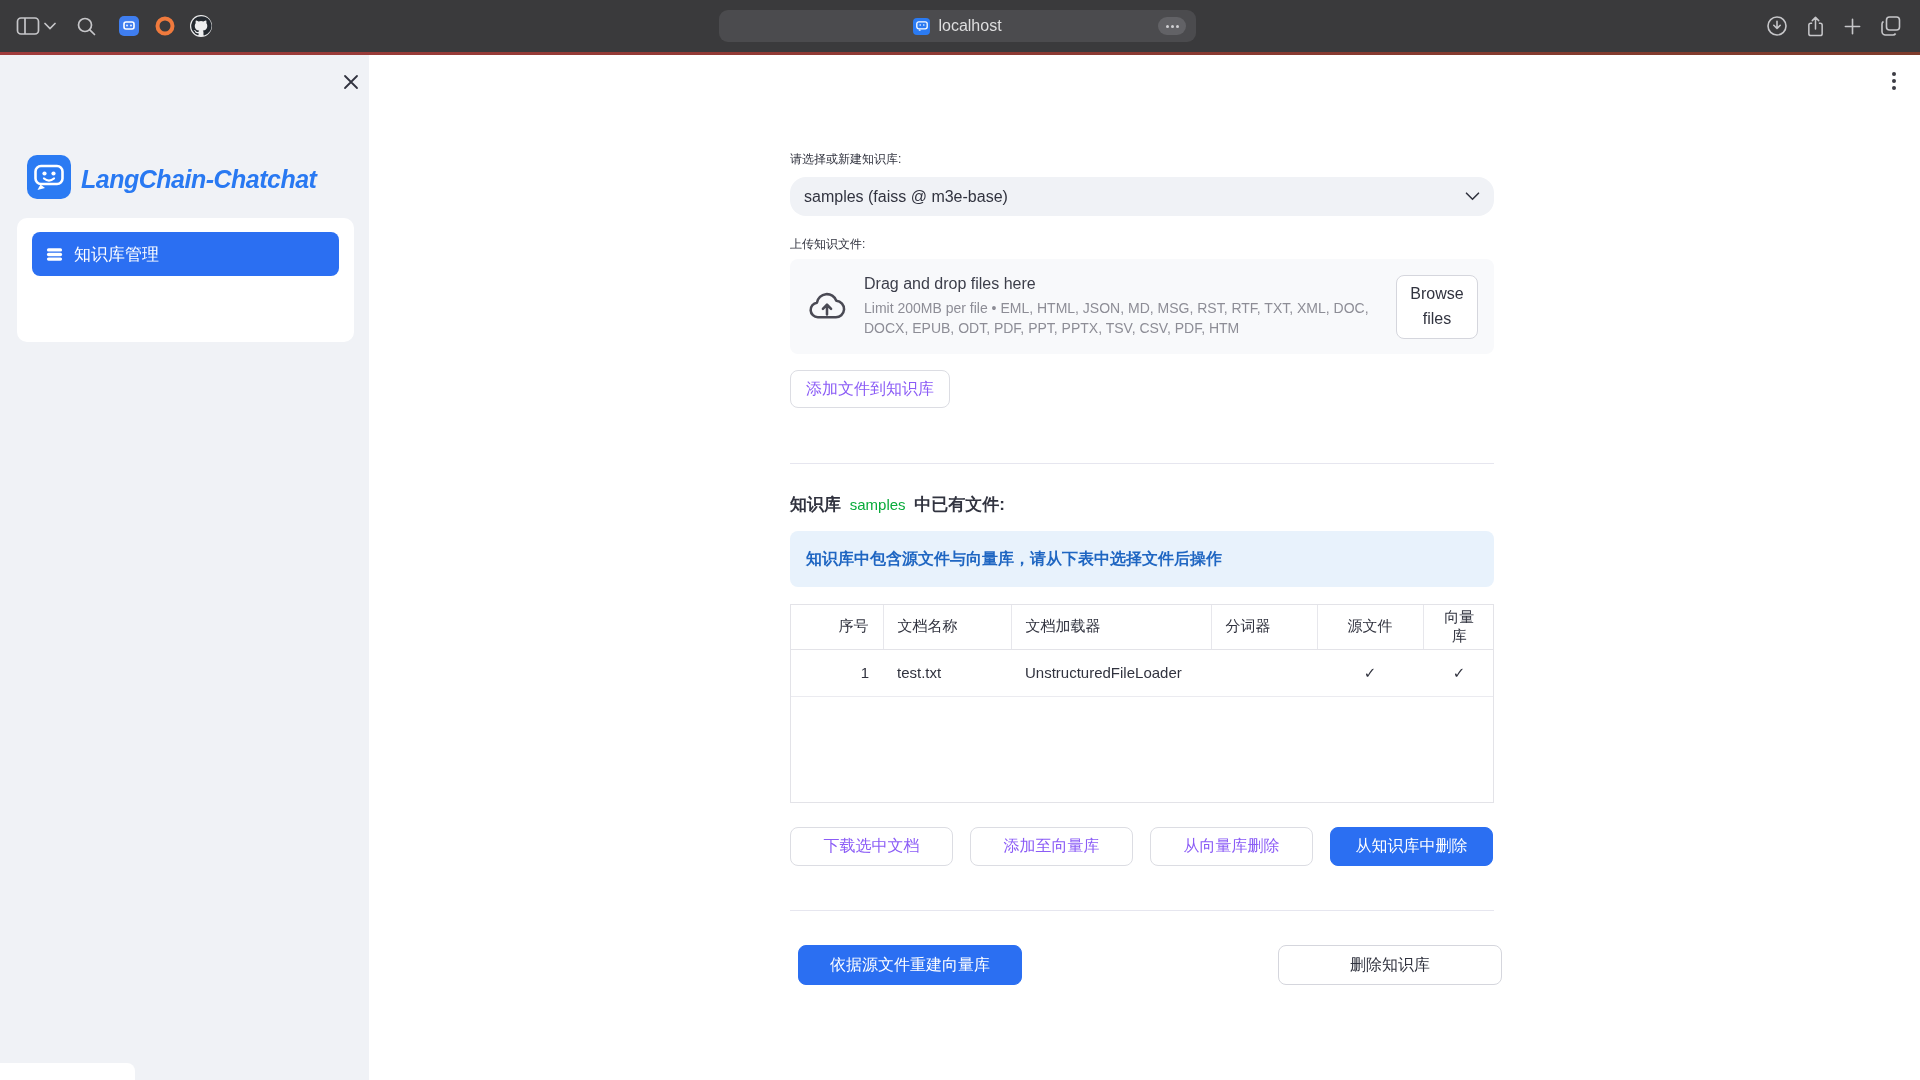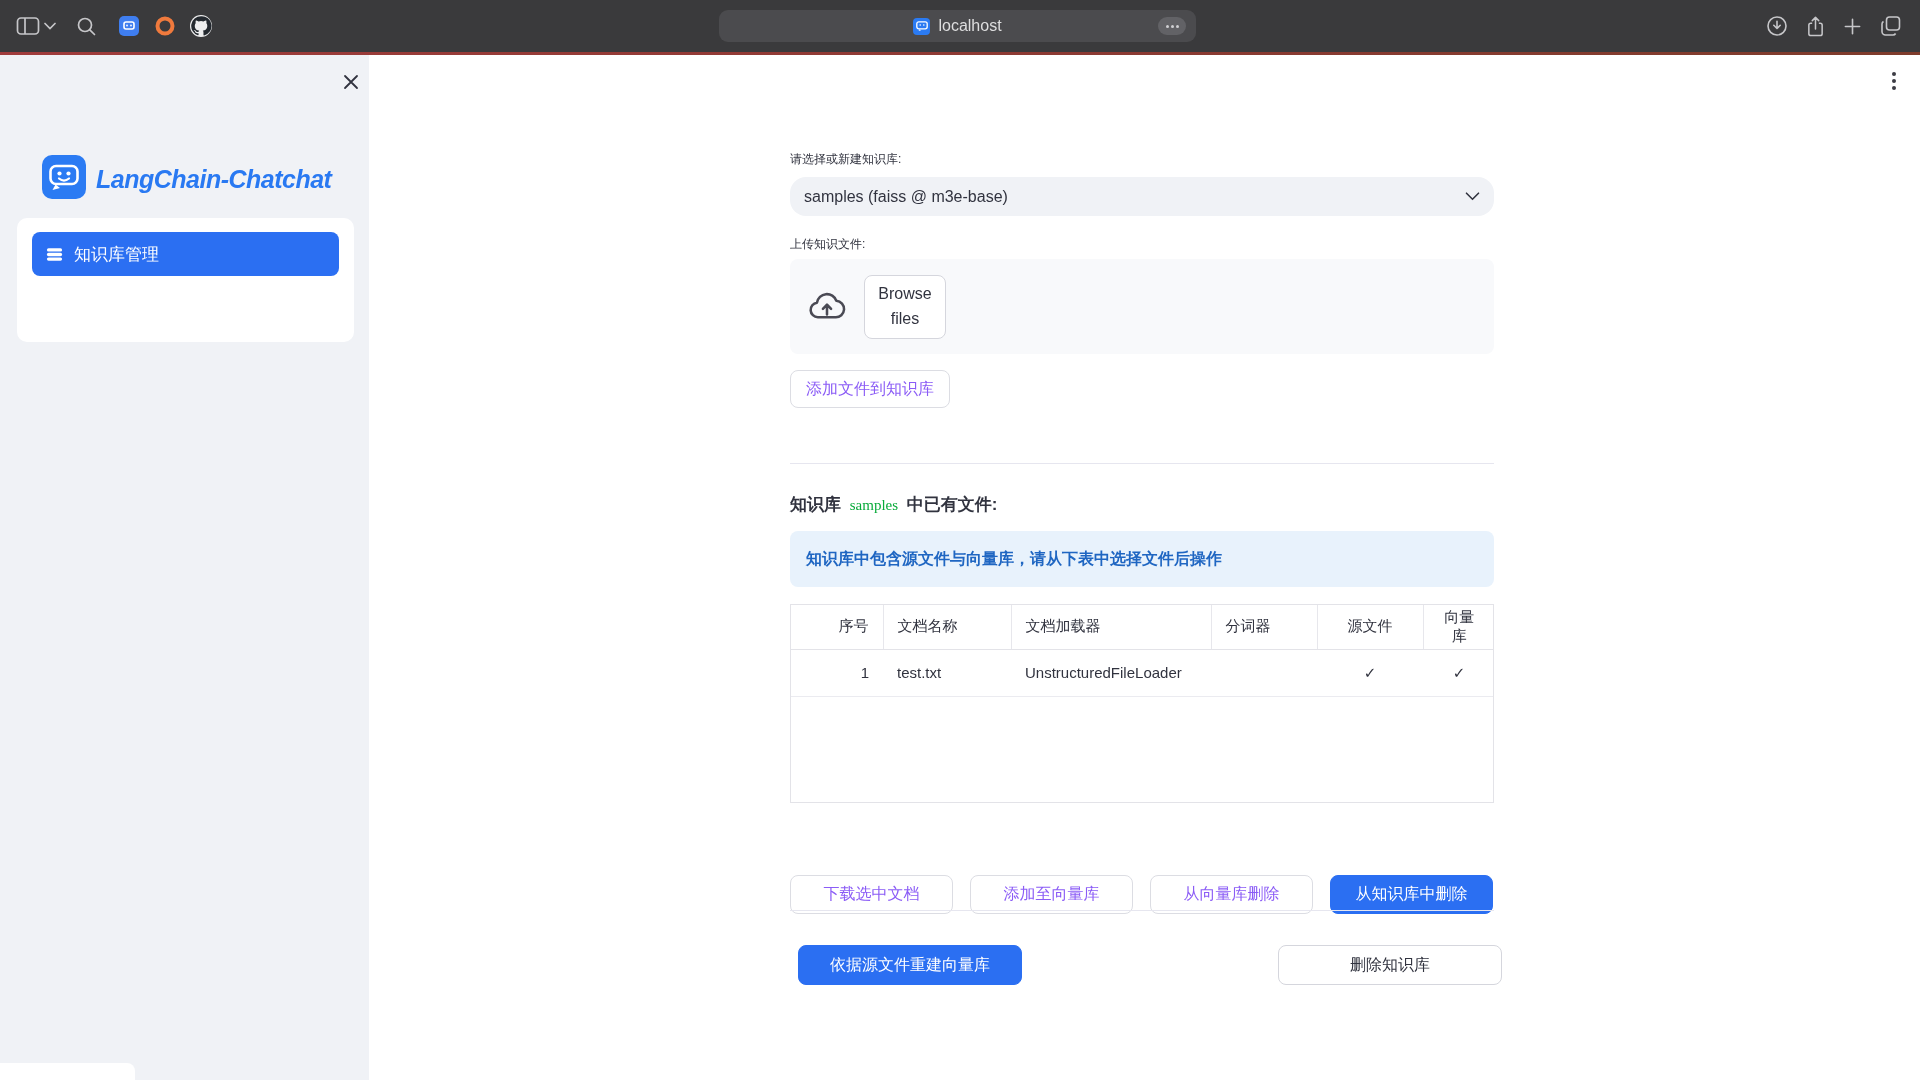--- a/index.html
+++ b/index.html
@@ -46,21 +46,21 @@
   
   .app { position: absolute; top: 55px; left: 0; width: 1920px; height: 1025px; background: #fff; }
 
   
   .sidebar { position: absolute; left: 0; top: 0; width: 369px; height: 100%; background: #f0f2f6; }
   .close-x {
     position: absolute; left: 338px; top: 14px; width: 26px; height: 26px;
     background: transparent; border: 0; cursor: pointer;
     display: flex; align-items: center; justify-content: center;
   }
-  .logo { position: absolute; left: 27px; top: 100px; display: flex; align-items: center; gap: 10px; margin-left: 15px; }
+  .logo { position: absolute; left: 27px; top: 100px; display: flex; align-items: center; gap: 10px; }
   .logo-text {
     font-size: 25px; font-weight: bold; font-style: italic;
     color: #2979f2; letter-spacing: -0.5px; white-space: nowrap;
   }
   .menu-card {
     position: absolute; left: 17px; top: 163px; width: 337px; height: 124px;
     background: #fff; border-radius: 10px; padding: 14px 15px;
     display: flex; flex-direction: column; gap: 4px;
   }
   .menu-item {
@@ -112,21 +112,21 @@
   .btn.primary { background: #2b6ff2; border: 1px solid #2b6ff2; color: #fff; }
 
   .add-files { position: absolute; top: 315px; left: 0; height: 38px; padding: 0 15px; }
 
   .divider { position: absolute; left: 0; width: 704px; height: 1px; background: #e6e6ef; }
   .divider-1 { top: 408px; }
   .divider-2 { top: 855px; }
 
   .files-heading { position: absolute; top: 438px; left: 0; font-size: 17px; font-weight: bold; }
   .files-heading code {
-    font-family: Liberation Serif, serif;
+    font-family: Liberation Sans, sans-serif;
     font-size: 15px; color: #09ab3b; font-weight: normal; padding: 0 4px;
   }
 
   .info-box {
     position: absolute; top: 476px; left: 0; width: 704px; height: 56px;
     background: #e8f2fc; border-radius: 8px; color: #1f66c2;
     font-size: 16px; font-weight: 600; line-height: 56px; padding: 0 16px;
     white-space: nowrap; overflow: hidden;
   }
 
@@ -136,21 +136,21 @@
   }
   table { width: 100%; border-collapse: collapse; table-layout: fixed; font-size: 15px; }
   th { height: 44px; font-weight: 500; border-bottom: 1px solid #e3e3e8; padding: 0 14px; }
   th + th { border-left: 1px solid #e7e7ec; }
   td { height: 47px; border-bottom: 1px solid #ebebf0; padding: 0 14px; }
   .col-r { text-align: right; }
   .col-l { text-align: left; }
   .col-c { text-align: center; }
 
   .actions { position: absolute; top: 772px; left: 0; width: 704px; display: flex; gap: 17px; }
-  .actions .btn { width: 163px; height: 39px; margin-top: 48px; }
+  .actions .btn { width: 163px; height: 39px; }
 
   .footer-row { position: absolute; top: 890px; left: 8px; width: 704px; display: flex; justify-content: space-between; }
   .footer-row .btn { width: 224px; height: 40px; }
 </style>
 </head>
 <body>
 
 <div class="browser-bar">
   <div class="bb-left">
     <span class="bb-btn" style="margin-right:4px;">
@@ -297,20 +297,24 @@
 
     <div class="field-label label-upload">上传知识文件:</div>
 
     <div class="dropzone">
       <span>
         <svg width="42" height="34" viewBox="0 0 24 20">
             <path d="M6.6 17.2a4.3 4.3 0 0 1-.5-8.56 5.9 5.9 0 0 1 11.4-1.1 4.55 4.55 0 0 1-.6 9.66H6.6z" fill="none" stroke="#4a4a54" stroke-width="1.5" stroke-linejoin="round"></path>
             <path d="M12 15.6v-5.4M9.6 12.3 12 9.8l2.4 2.5" fill="none" stroke="#4a4a54" stroke-width="1.5" stroke-linecap="round" stroke-linejoin="round"></path>
           </svg>
       </span>
+      <div class="dz-text">
+        <div class="dz-title">Drag and drop files here</div>
+        <div class="dz-sub">Limit 200MB per file • EML, HTML, JSON, MD, MSG, RST, RTF, TXT, XML, DOC, DOCX, EPUB, ODT, PDF, PPT, PPTX, TSV, CSV, PDF, HTM</div>
+      </div>
       <button class="browse">Browse files</button>
     </div>
 
     <button class="btn disabled add-files">添加文件到知识库</button>
 
     <div class="divider divider-1"></div>
 
     <div class="files-heading">
       <span>知识库</span>
       <code>samples</code>

